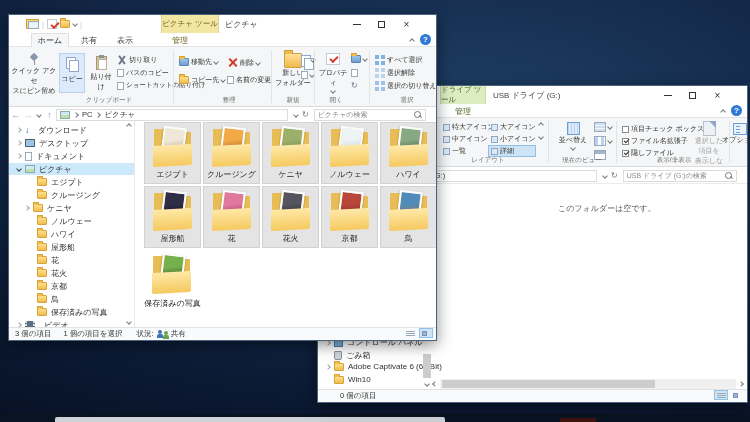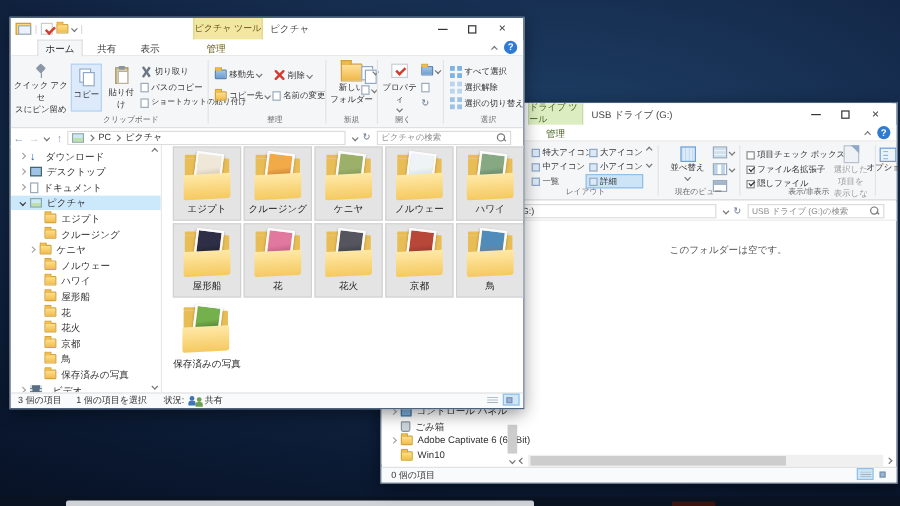--- a/index.html
+++ b/index.html
@@ -2,21 +2,21 @@
 <html><head>
 <meta charset="utf-8">
 <style>
   * { box-sizing: border-box; margin: 0; padding: 0; }
   html,body { width:750px; height:422px; overflow:hidden; font-family:"Liberation Sans",sans-serif; }
   #stage { position:relative; width:750px; height:422px;
     background: radial-gradient(120% 95% at 60% 28%, #1e4066 0%, #14294a 42%, #0a1830 74%, #060e1e 100%); }
 
   
   .win { position:absolute; background:#fff; border:1px solid #4c637f; box-shadow:0 4px 14px rgba(0,0,0,.45); }
-  .titlebar { position:absolute; left:0; top:0; right:4px; height:18px; background:#fff; display:flex; align-items:center; }
+  .titlebar { position:absolute; left:0; top:0; right:16px; height:18px; background:#fff; display:flex; align-items:center;padding-left:13px; }
   .qat { display:flex; align-items:center; gap:3px; padding-left:4px; }
   .ttab { position:absolute; top:0; height:18px; font-size:7.5px; display:flex; align-items:center; justify-content:center; }
   .wtitle { position:absolute; top:0; height:18px; font-size:8px; color:#444; display:flex; align-items:center; }
   .ctrls { position:absolute; right:1px; top:1px; display:flex; }
   .cbtn { width:25px; height:16px; display:flex; align-items:center; justify-content:center; color:#333; font-size:10px; }
   .minus { width:8px; height:1px; background:#333; }
   .maxsq { width:7px; height:7px; border:1px solid #333; }
   .tabrow { position:absolute; left:0; right:0; top:18px; height:14px; background:#fff; border-bottom:1px solid #e4e4e4; }
   .tab { position:absolute; top:0; height:14px; font-size:8px; color:#3b3b3b; display:flex; align-items:center; justify-content:center; }
   .tab.active { background:#f5f6f7; border:1px solid #e0e0e0; border-bottom:none; color:#1e1e1e; }
@@ -282,21 +282,21 @@
       </div>
 
     <div class="hscroll" style="left:115px;top:293px;right:4px;">
       <span class="chv l" style="margin-right:3px;"></span>
       <div class="scr-track" style="flex:1;">
           <div class="scr-thumb" style="left:2px;width:72%;"></div>
         </div>
       <span class="chv r" style="margin-left:3px;"></span>
     </div>
     <div class="statusbar">
-      <span style="margin-left:8px;">0 個の項目</span>
+      <span style="margin-left:22px;">0 個の項目</span>
     </div>
     <div class="viewics">
       <div class="vic on">
           <span class="lines"></span>
         </div>
       <div class="vic">
           <span class="thumb"></span>
         </div>
     </div>
   </div>

